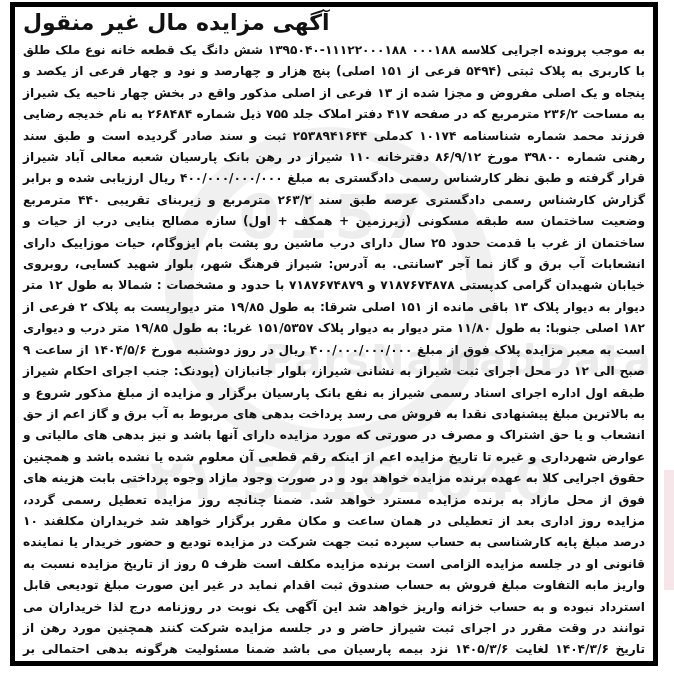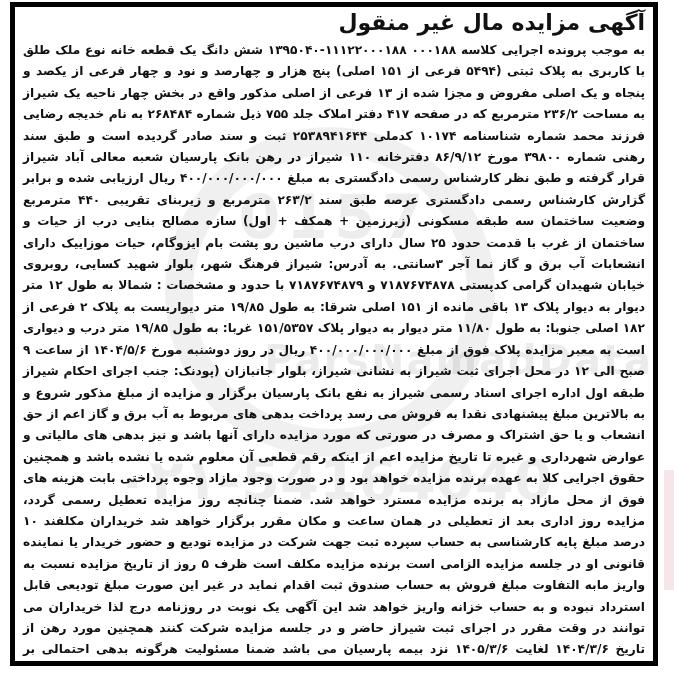--- a/index.html
+++ b/index.html
@@ -60,21 +60,21 @@
   .wm-1 { top: 175px; font-size: 60px; }
   .wm-2 { top: 330px; font-size: 40px; color: rgba(0,0,0,0.08); letter-spacing: 2px; text-align: right; }
   .wm-3 { top: 440px; font-size: 56px; }
   .content {
     position: relative;
     direction: rtl;
     padding: 2px 8px 0 8px;
     color: #111;
   }
   .title {
-    text-align: right;
+    text-align: left;
     font-size: 22px;
     font-weight: bold;
     margin: 0 0 3px 0;
     line-height: 28px;
   }
   .body-text {
     font-size: 12.2px;
     line-height: 21.4px;
     text-align: justify;
     text-align-last: right;

